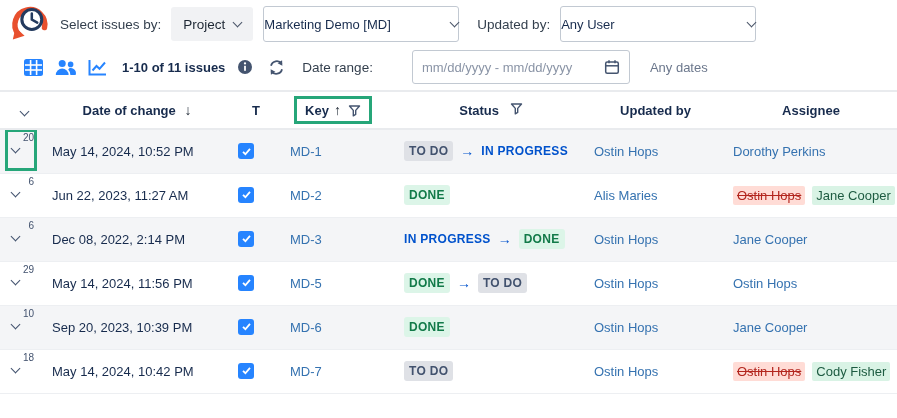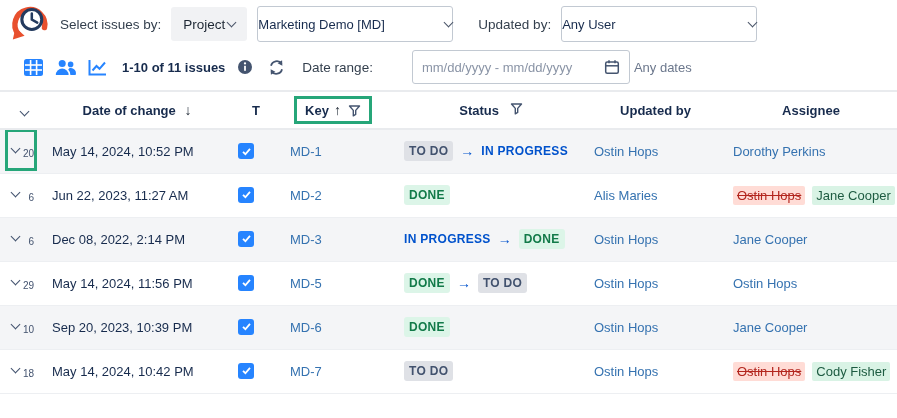--- a/index.html
+++ b/index.html
@@ -3,56 +3,56 @@
 <meta charset="utf-8">
 <style>
   *{box-sizing:border-box;margin:0;padding:0}
   html,body{width:897px;height:418px;overflow:hidden}
   body{background:#fff;color:#172b4d;font-family:"Liberation Sans",sans-serif;font-size:13px}
 
   
   .topbar{display:flex;align-items:center;gap:10px;padding:5px 10px;height:48px}
   .logo{display:inline-flex;flex:0 0 auto}
   .lbl{font-size:13.5px;color:#333f4d;white-space:nowrap}
-  .dd-btn{display:inline-flex;align-items:center;gap:3px;background:#f1f2f4;border:none;border-radius:3px;
+  .dd-btn{display:inline-flex;align-items:center;gap:9px;background:#f1f2f4;border:none;border-radius:3px;
           padding:0 12px;height:34px;font:inherit;font-size:13.5px;color:#1d2733;cursor:pointer}
   .selectbox{display:inline-flex;align-items:center;justify-content:space-between;height:36px;
              border:1px solid #c2c9d2;border-radius:3px;padding:0 0;background:#fff;cursor:pointer;font-size:13px}
   .w196{width:196px}
   .chev{display:inline-block;width:7px;height:7px;border-right:1.7px solid #4a5568;border-bottom:1.7px solid #4a5568;
         transform:rotate(45deg);margin-top:-3px}
   .chev.dark{border-color:#42526e}
 
   
   .toolbar{display:flex;align-items:center;padding:2px 24px 6px;height:42px}
   .icon-btn{display:inline-flex;align-items:center;cursor:pointer}
   .icon-blue{color:var(--icon-blue,#2684ff)}
   .icon-muted{color:#44546f}
   .ml12{margin-left:12px}
   .count-text{font-weight:bold;margin-left:15px;white-space:nowrap}
   .date-label{margin-left:17px}
   .date-wrap{display:inline-flex;align-items:center;height:34px;border:1px solid #c2c9d2;border-radius:3px;
              padding:0 9px;width:218px;margin-left:39px;background:#fff}
   .date-wrap input{flex:1;border:none;outline:none;font:inherit;font-size:13px;color:#596780;min-width:0;background:transparent}
   .date-wrap input::placeholder{color:#8a94a6}
-  .any-dates{color:#6b778c;margin-left:4px}
+  .any-dates{color:#6b778c;margin-left:20px}
 
   
   .issues-table{width:100%;border-collapse:collapse;table-layout:fixed}
   .issues-table thead th{height:38px;text-align:center;padding:0 8px;font-size:13px;color:#172b4d;
                          border-top:2px solid #e9ebee;border-bottom:2px solid #e9ebee;vertical-align:middle;white-space:nowrap}
   .issues-table tbody td{height:44px;padding:0 8px;vertical-align:middle;white-space:nowrap;overflow:hidden}
   .issues-table tbody tr{border-bottom:1px solid #edeff2}
   tr.shaded{background:#f4f5f7}
   .sort-arrow{font-weight:bold;font-size:14px;margin-left:5px;color:#1d2733;cursor:pointer}
   .funnel{margin-left:7px;display:inline-flex;cursor:pointer}
   .hl-box{display:inline-flex;align-items:center;border:3px solid var(--annotation-green,#26a679);
           padding:3px 8px;margin:-3px 4px -3px -8px}
   .expander{position:relative;display:inline-block;width:26px;height:36px;cursor:pointer}
-  .expander .exp-count{position:absolute;top:16px;right:0;font-size:10px;color:#42526e}
+  .expander .exp-count{position:absolute;top:0;right:0;font-size:10px;color:#42526e}
   .expander .chev{position:absolute;left:4px;top:16px}
   .expander.hl{box-shadow:0 0 0 3px var(--annotation-green,#26a679)}
   .checkbox{display:inline-flex;align-items:center;justify-content:center;width:16px;height:16px;border-radius:3px;
             background:var(--icon-blue,#2684ff);cursor:pointer}
   .checkbox svg{width:11px;height:11px}
   .tlink{color:var(--link-blue,#3572b0);cursor:pointer}
   .status-wrap{display:flex;align-items:center;gap:7px}
   .loz{font-size:12px;font-weight:bold;padding:3px 5px;border-radius:3px;letter-spacing:.3px}
   .loz.todo{background:var(--status-todo-bg,#dfe1e6);color:var(--status-todo-text,#42526e)}
   .loz.inprogress{background:none;color:var(--status-inprogress-text,#0052cc);padding:3px 0}
@@ -79,21 +79,21 @@
     </span>
     <span class="lbl">Select issues by:</span>
     <button class="dd-btn">
       <span>Project</span>
       <span class="chev"></span>
     </button>
     <div class="selectbox w196">
       <span>Marketing Demo [MD]</span>
       <span class="chev"></span>
     </div>
-    <span class="lbl" style="margin-left:15px">Updated by:</span>
+    <span class="lbl" style="margin-left:8px">Updated by:</span>
     <div class="selectbox w196">
       <span>Any User</span>
       <span class="chev"></span>
     </div>
   </div>
 
   <div class="toolbar">
     <span class="icon-btn icon-blue">
       <svg width="19" height="17" viewBox="0 0 19 17">
         <rect width="19" height="17" rx="2.5" fill="currentColor"></rect>

